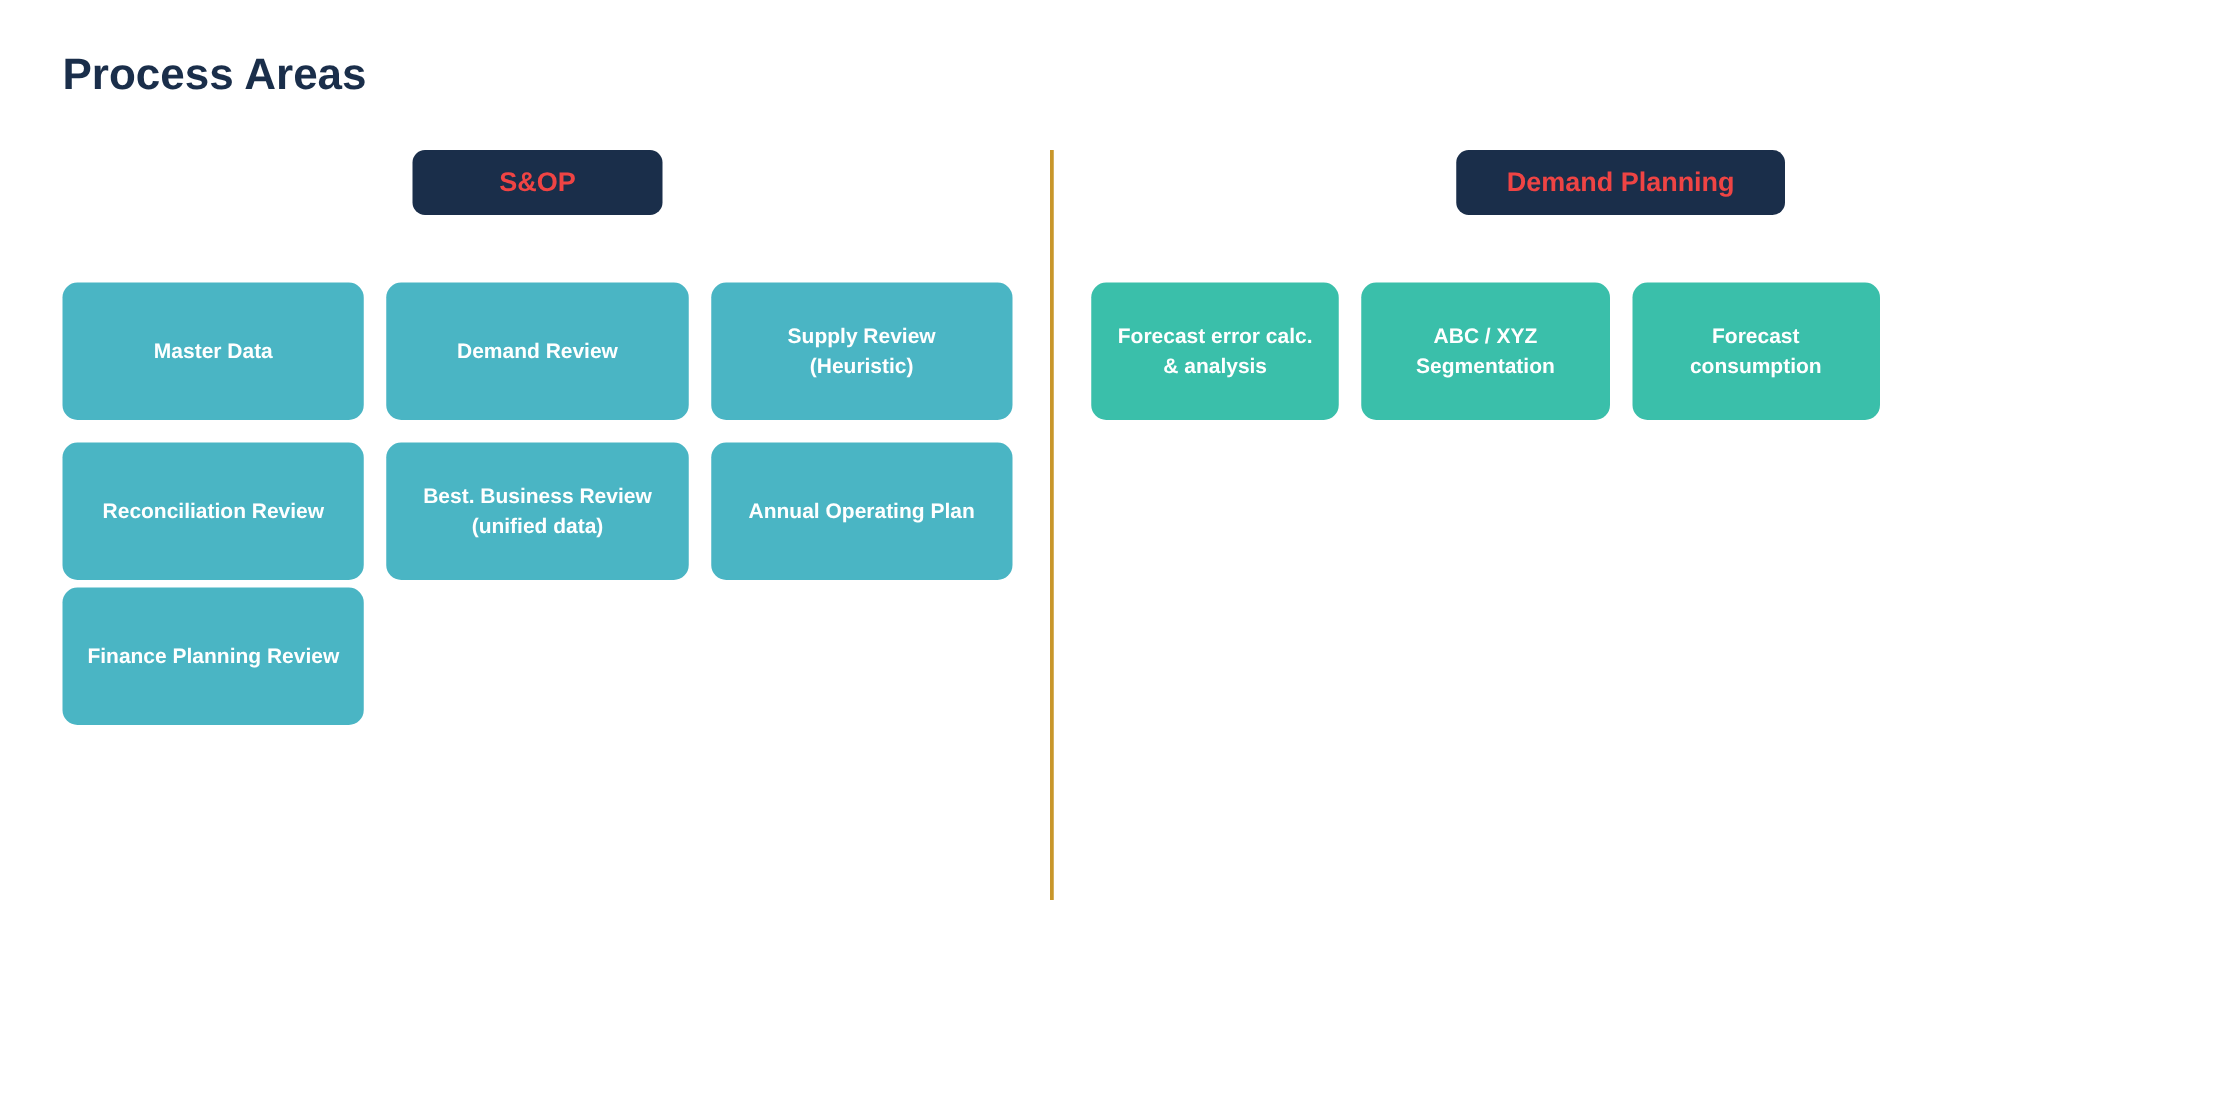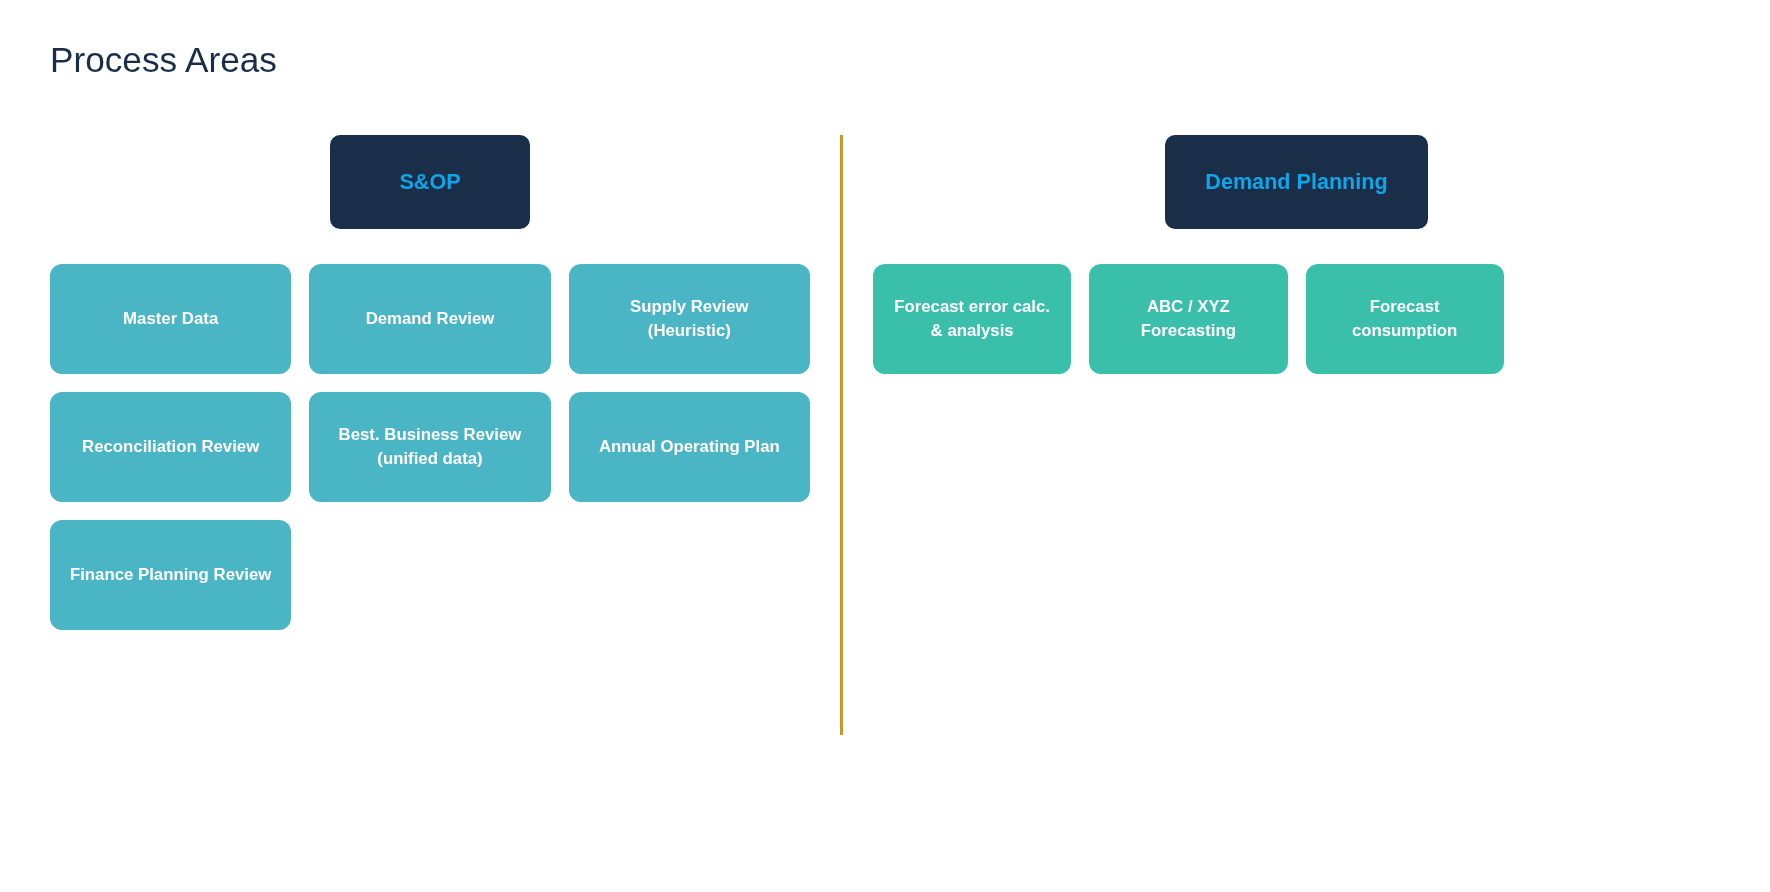--- a/index.html
+++ b/index.html
@@ -6,22 +6,22 @@
     body {
       background: #ffffff;
       font-family: 'Segoe UI', Arial, sans-serif;
       padding: 40px 50px;
       min-height: 892px;
       width: 1770px;
     }
     h1 {
       color: #1a2e4a;
       font-size: 2.2rem;
-      font-weight: 400;
-      margin-bottom: 55px;
+      font-weight: 700;
+      margin-bottom: 40px;
     }
     .main-layout {
       display: flex;
       gap: 0;
       align-items: flex-start;
     }
     .section {
       display: flex;
       flex-direction: column;
       align-items: center;
@@ -29,28 +29,28 @@
     }
     .divider {
       width: 3px;
       background: #c8962a;
       align-self: stretch;
       margin: 0 30px;
       min-height: 600px;
     }
     .header-card {
       background: #1a2e4a;
-      color: #0ea5e9;
+      color: #ef4444;
       border-radius: 10px;
-      padding: 32px 40px;
+      padding: 11px 40px;
       font-size: 1.35rem;
       font-weight: 600;
       text-align: center;
       min-width: 200px;
-      margin-bottom: 35px;
+      margin-bottom: 54px;
       line-height: 1.4;
     }
     .grid {
       display: grid;
       gap: 18px;
       width: 100%;
     }
     .grid-3 {
       grid-template-columns: repeat(3, 1fr);
     }
@@ -101,21 +101,21 @@
         <span>Master Data</span>
       </div>
       <div class="tile tile-blue">
         <span>Demand Review</span>
       </div>
       <div class="tile tile-blue">
         <span>Supply Review (Heuristic)</span>
       </div>
     </div>
 
-    <div class="grid grid-3" style="margin-bottom:18px;">
+    <div class="grid grid-3" style="margin-bottom:6px;">
       <div class="tile tile-blue">
         <span>Reconciliation Review</span>
       </div>
       <div class="tile tile-blue">
         <span>Best. Business Review (unified data)</span>
       </div>
       <div class="tile tile-blue">
         <span>Annual Operating Plan</span>
       </div>
     </div>
@@ -132,21 +132,21 @@
   <div class="section section-right">
     <div class="header-card">Demand Planning</div>
 
 
 
     <div class="grid grid-4">
       <div class="tile tile-teal">
         <span>Forecast error calc. &amp; analysis</span>
       </div>
       <div class="tile tile-teal">
-        <span>ABC / XYZ Forecasting</span>
+        <span>ABC / XYZ Segmentation</span>
       </div>
       <div class="tile tile-teal">
         <span>Forecast consumption</span>
       </div>
     </div>
   </div>
 
 </div>
 
 </body></html>

